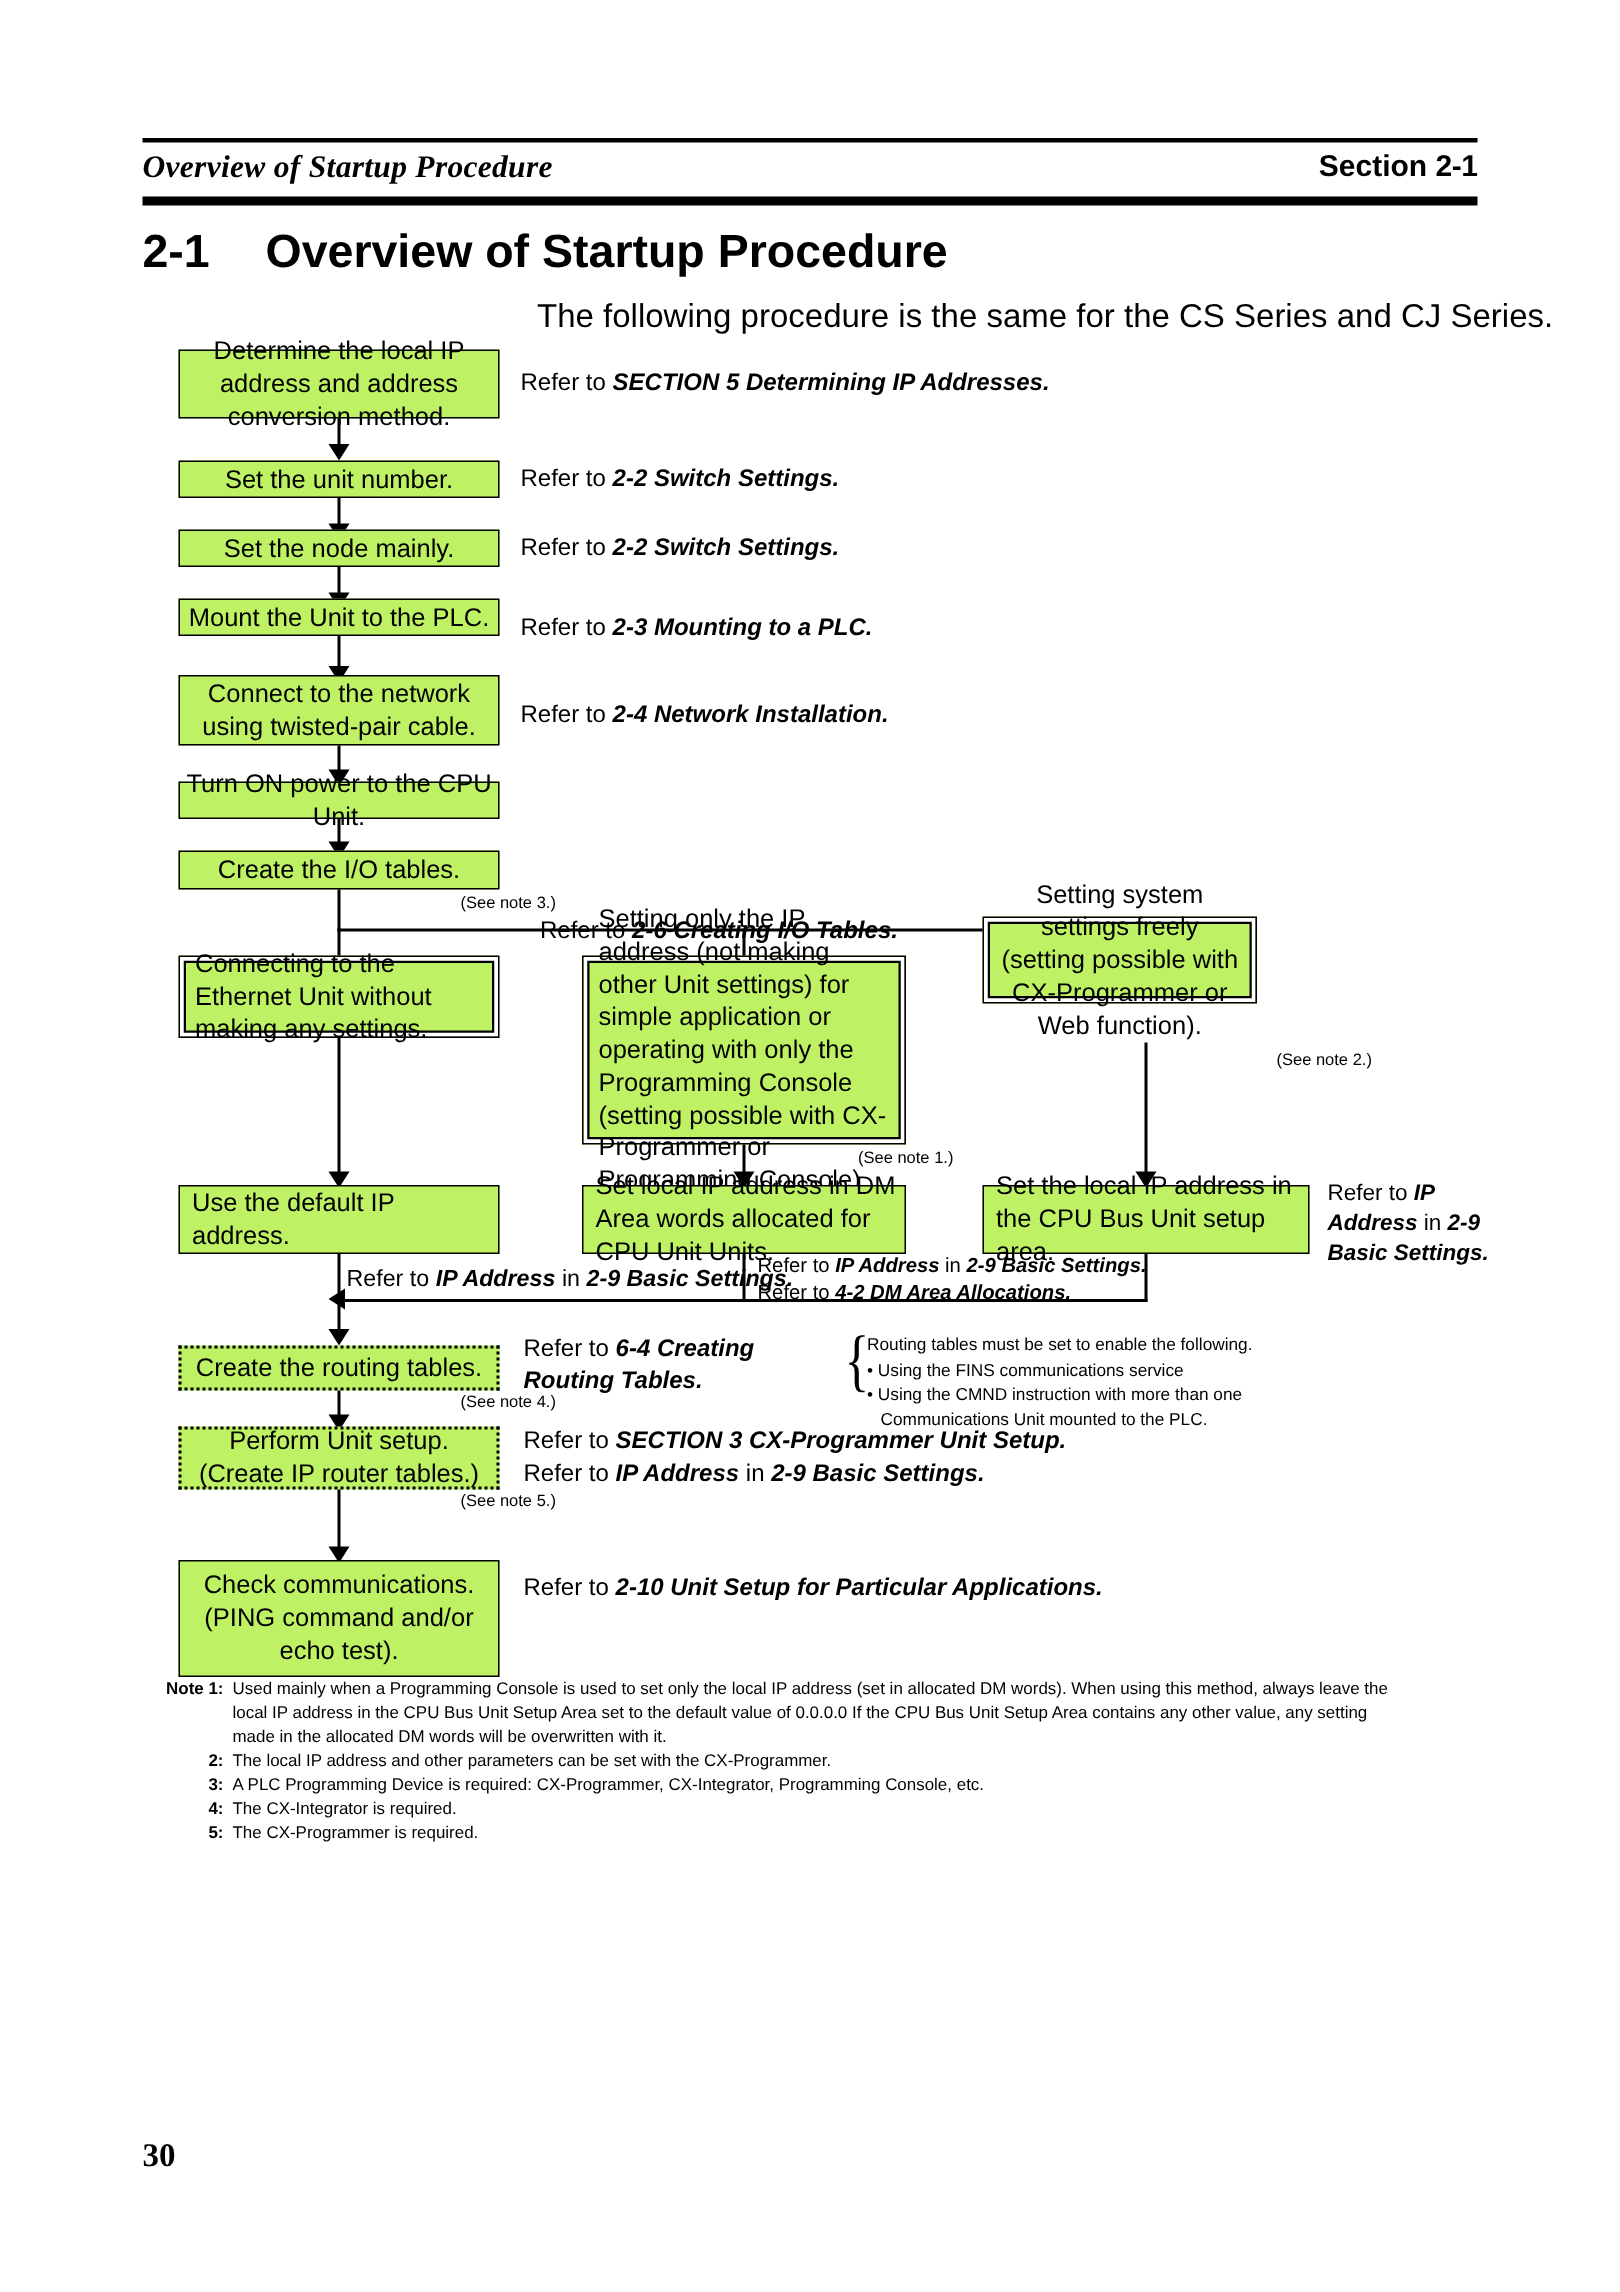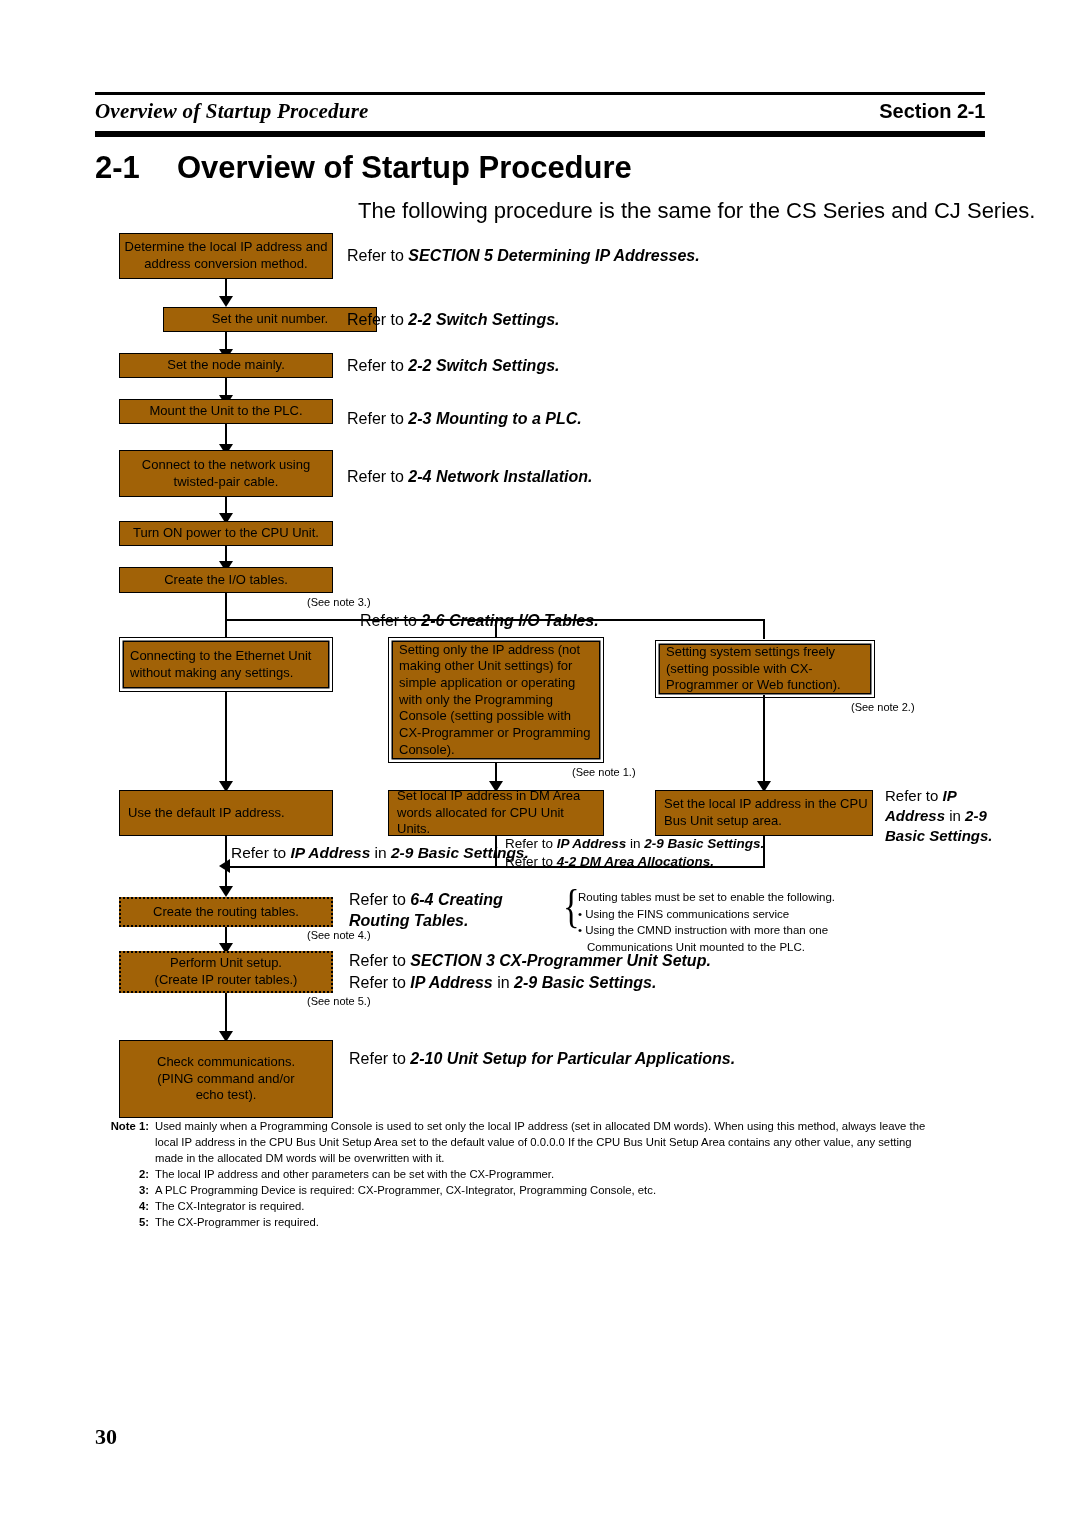--- a/index.html
+++ b/index.html
@@ -64,26 +64,26 @@
     left: 358px; top: 198px;
     font-size: 22px;
     white-space: nowrap;
   }
 
   
   .box {
     position: absolute;
     box-sizing: border-box;
     border: 1.5px solid #000;
-    background: #a16207;
+    background: #bef264;
     display: flex;
     align-items: center;
     justify-content: center;
     text-align: center;
-    font-size: 13px;
+    font-size: 17px;
     line-height: 1.28;
     padding: 2px 4px;
   }
   .box.left-align {
     justify-content: flex-start;
     text-align: left;
     padding-left: 8px;
   }
   .box.double {
     border: 1.5px solid #000;
@@ -192,21 +192,21 @@
   <span class="num">2-1</span><span>Overview of Startup Procedure</span>
 </div>
 <div class="intro">The following procedure is the same for the CS Series and CJ Series.</div>
 
 <div class="box" style="left:119px; top:233px; width:214px; height:46px;">
   <span>Determine the local IP address and address conversion method.</span>
 </div>
 <div class="vline" style="left:225px; top:279px; height:22px;"></div>
 <div class="arrow-down" style="left:219px; top:296px;"></div>
 
-<div class="box" style="left:119px; top:307px; width:214px; height:25px;margin-left:44px;">
+<div class="box" style="left:119px; top:307px; width:214px; height:25px;">
   <span>Set the unit number.</span>
 </div>
 <div class="vline" style="left:225px; top:332px; height:22px;"></div>
 <div class="arrow-down" style="left:219px; top:349px;"></div>
 
 <div class="box" style="left:119px; top:353px; width:214px; height:25px;">
   <span>Set the node mainly.</span>
 </div>
 <div class="vline" style="left:225px; top:378px; height:22px;"></div>
 <div class="arrow-down" style="left:219px; top:395px;"></div>
@@ -242,21 +242,21 @@
 <div class="seenote" style="left:307px; top:596px;">(See note 3.)</div>
 
 <div class="box double left-align" style="left:119px; top:637px; width:214px; height:55px;">
   <span>Connecting to the Ethernet Unit without making any settings.</span>
 </div>
 
 <div class="box double left-align" style="left:388px; top:637px; width:216px; height:126px;">
   <span>Setting only the IP address (not making other Unit settings) for simple application or operating with only the Programming Console (setting possible with CX-Programmer or Programming Console).</span>
 </div>
 
-<div class="box double left-align" style="left:655px; top:640px; width:220px; height:58px;">
+<div class="box double left-align" style="left:655px; top:611px; width:183px; height:58px;text-align:center;">
   <span>Setting system settings freely (setting possible with CX-Programmer or Web function).</span>
 </div>
 
 <div class="seenote" style="left:572px; top:766px;">(See note 1.)</div>
 <div class="seenote" style="left:851px; top:701px;">(See note 2.)</div>
 
 <div class="vline" style="left:225px; top:692px; height:96px;"></div>
 <div class="arrow-down" style="left:219px; top:781px;"></div>
 
 <div class="vline" style="left:495px; top:763px; height:25px;"></div>

